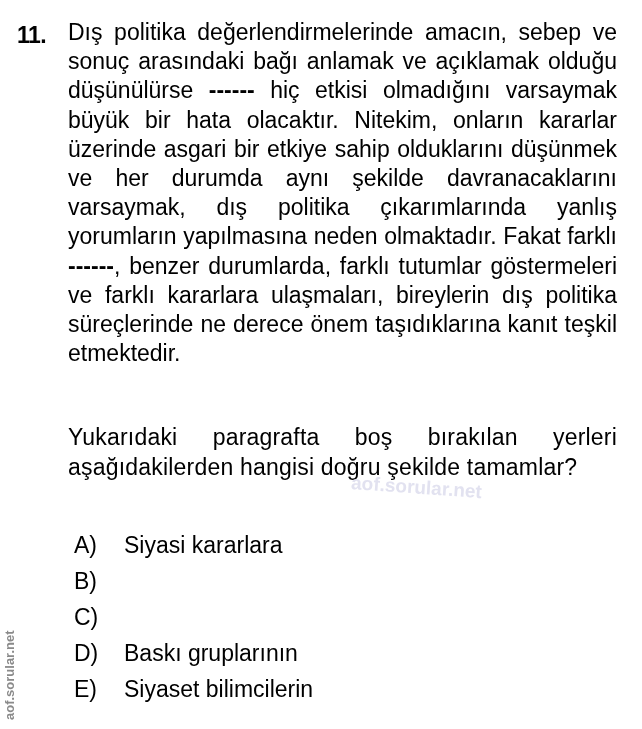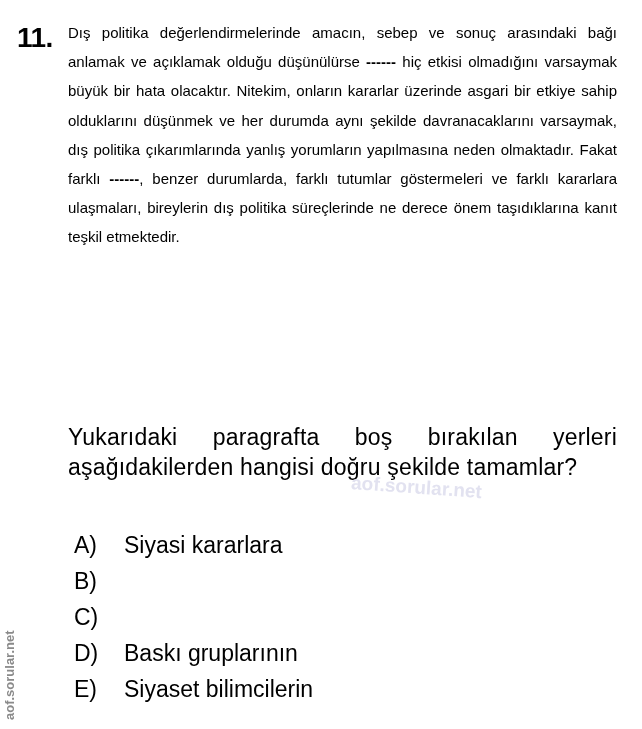--- a/index.html
+++ b/index.html
@@ -18,30 +18,30 @@
     .question {
       position: absolute;
       left: 0;
       top: 0;
       width: 642px;
     }
     .qnum {
       position: absolute;
       left: 17px;
       top: 22px;
-      font-size: 28px;
+      font-size: 23px;
       font-weight: bold;
       letter-spacing: -0.5px;
     }
     .stem {
       position: absolute;
       left: 68px;
       top: 18px;
       width: 549px;
-      font-size: 15px;
+      font-size: 23px;
       line-height: 29.2px;
       text-align: justify;
       text-align-last: left;
     }
     .stem .blank {
       font-weight: bold;
     }
     .prompt {
       position: absolute;
       left: 68px;

